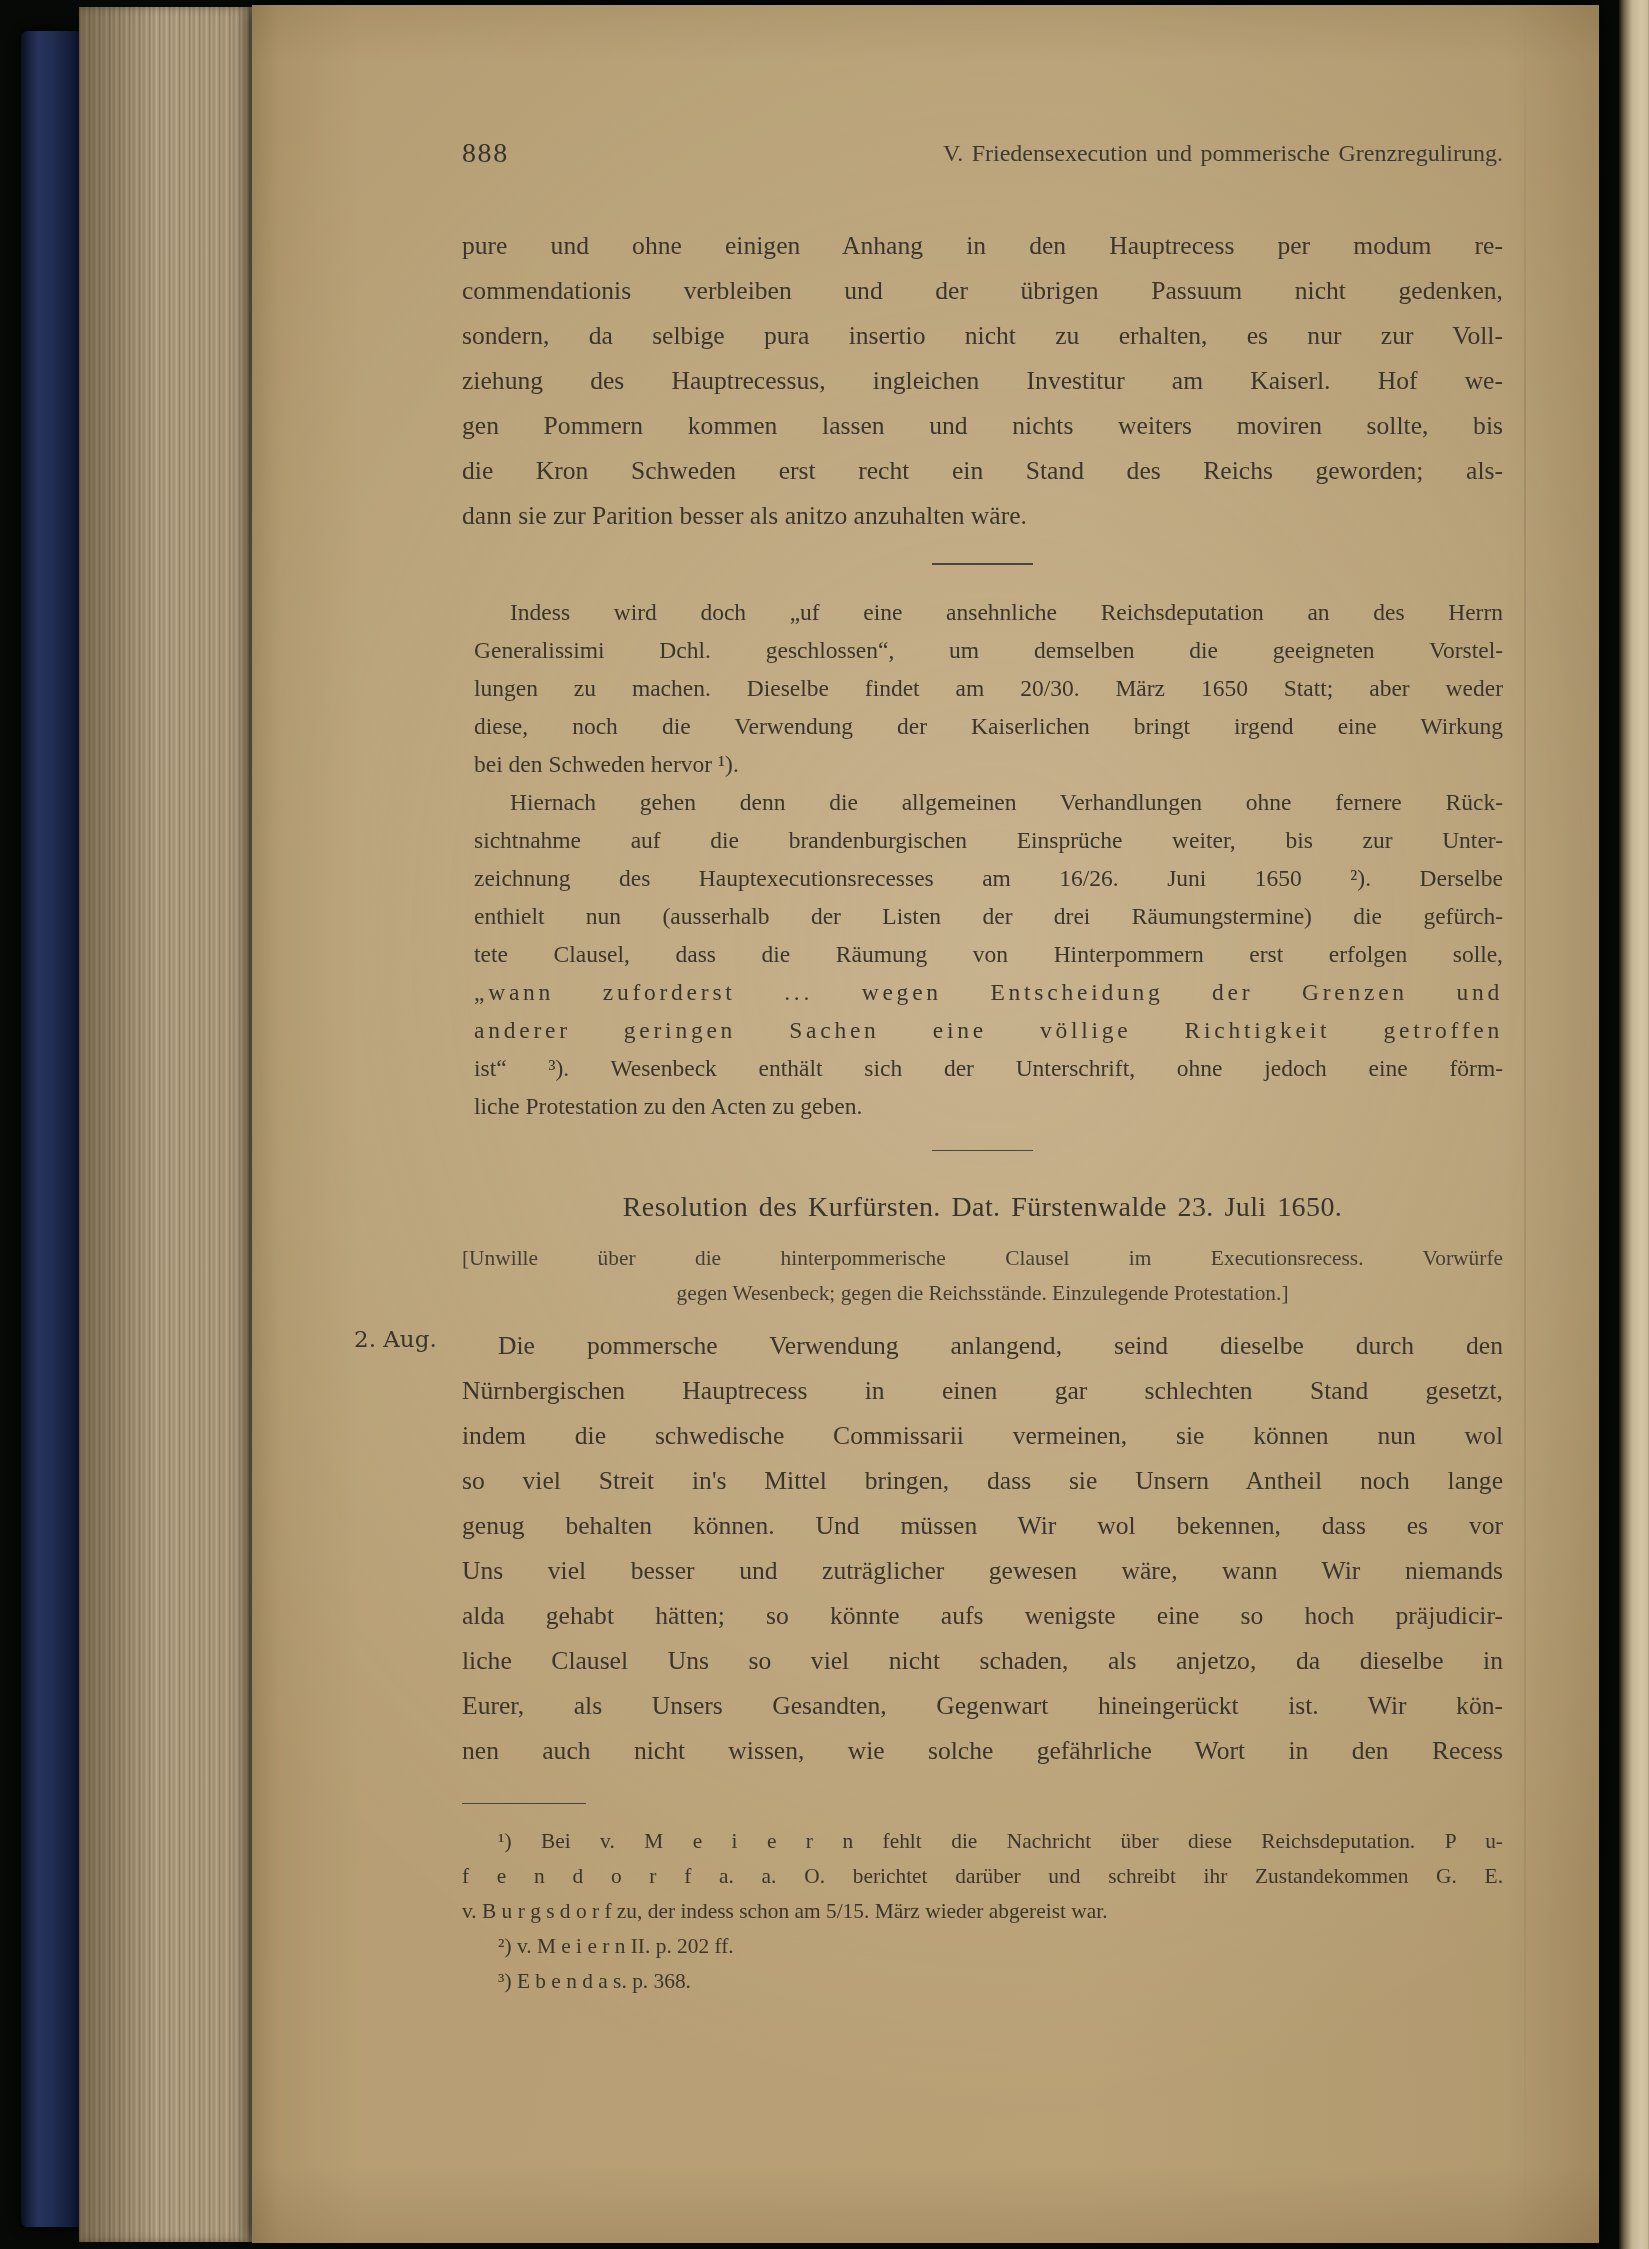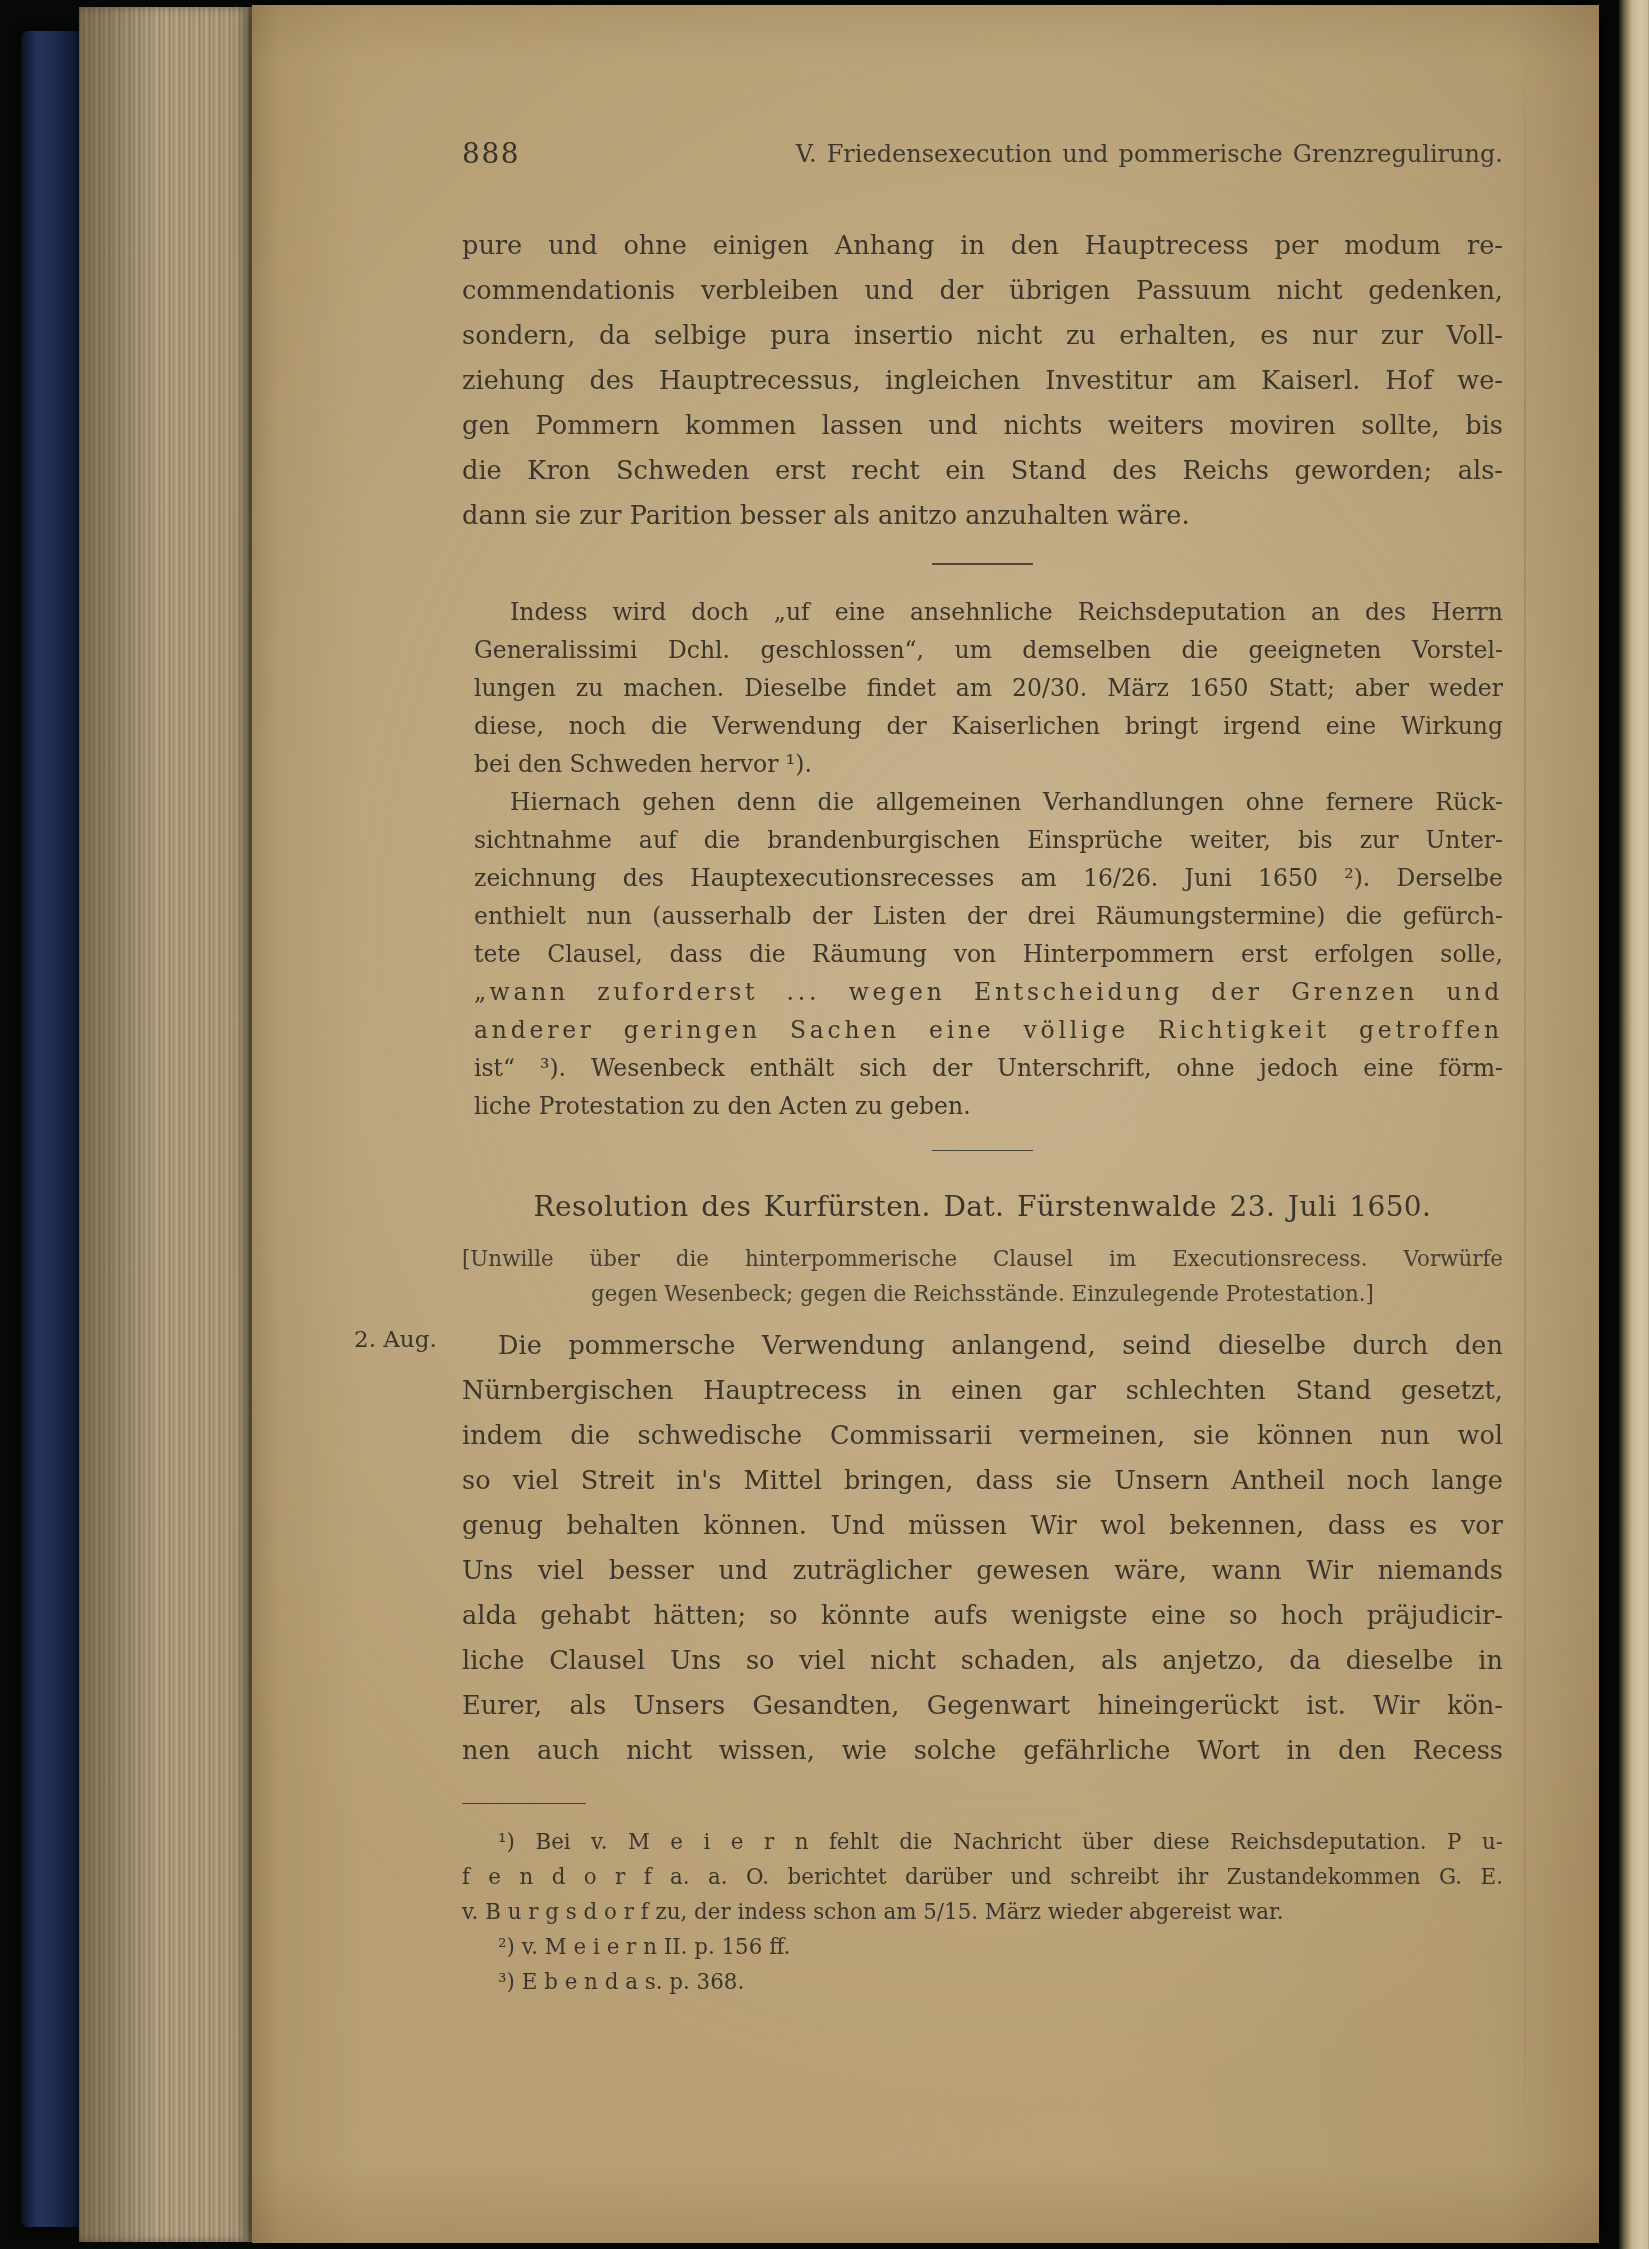--- a/index.html
+++ b/index.html
@@ -40,20 +40,21 @@
   
   .sliver{
     position:absolute;right:0;top:0;bottom:0;width:31px;
     background:linear-gradient(90deg,#191712 0%,#6e6248 16%,#c4b492 42%,#d4c5a6 72%,#cabb9a 92%,#8d7f63 100%);
   }
 
   
   .text-col{
     position:absolute;left:210px;top:132px;width:1041px;
     color:#3b352b;
+    font-family:Liberation Serif, serif;
   }
   .pg-header{position:relative;height:35px;margin-bottom:51px;}
   .pagenum{position:absolute;left:0;top:0;font-size:28px;letter-spacing:1.6px;color:#38332a;}
   .running{position:absolute;left:0;right:0;top:3.3px;text-align:right;font-size:24px;word-spacing:2.5px;color:#3d3830;}
 
   .para{margin:0;}
   .para.doc{font-size:25.6px;line-height:45px;}
   .para.mid{font-size:23.5px;line-height:38px;margin-left:12px;}
   .para.bracket{font-size:21.4px;line-height:35px;color:#443e33;margin-bottom:5px;margin-top:14px;}
   .para.foot{font-size:21.4px;line-height:35px;}
@@ -137,21 +138,21 @@
           <div class="line">alda gehabt hätten; so könnte aufs wenigste eine so hoch präjudicir-</div>
           <div class="line">liche Clausel Uns so viel nicht schaden, als anjetzo, da dieselbe in</div>
           <div class="line">Eurer, als Unsers Gesandten, Gegenwart hineingerückt ist.  Wir kön-</div>
           <div class="line">nen auch nicht wissen, wie solche gefährliche Wort in den Recess</div>
         </div>
         <div class="divider left"></div>
         <div class="para foot">
           <div class="line indent">¹) Bei v. M e i e r n fehlt die Nachricht über diese Reichsdeputation.  P u-</div>
           <div class="line">f e n d o r f  a. a. O. berichtet darüber und schreibt ihr Zustandekommen G. E.</div>
           <div class="line end">v. B u r g s d o r f zu, der indess schon am 5/15. März wieder abgereist war.</div>
-          <div class="line indent end">²) v. M e i e r n II. p. 156 ff.</div>
+          <div class="line indent end">²) v. M e i e r n II. p. 202 ff.</div>
           <div class="line indent end">³) E b e n d a s.  p. 368.</div>
         </div>
       </div>
   </div>
 </div>
 
 <div class="sliver"></div>
 
 
 </body></html>

